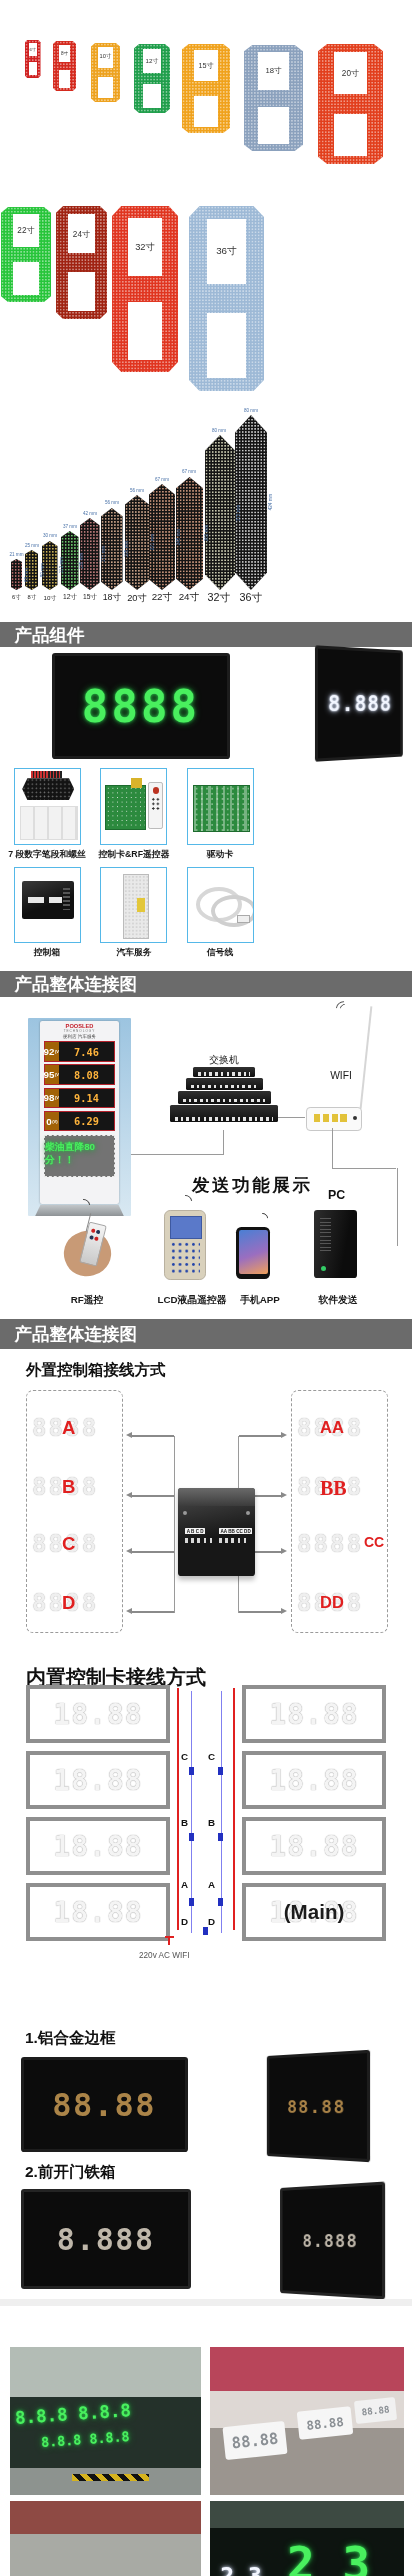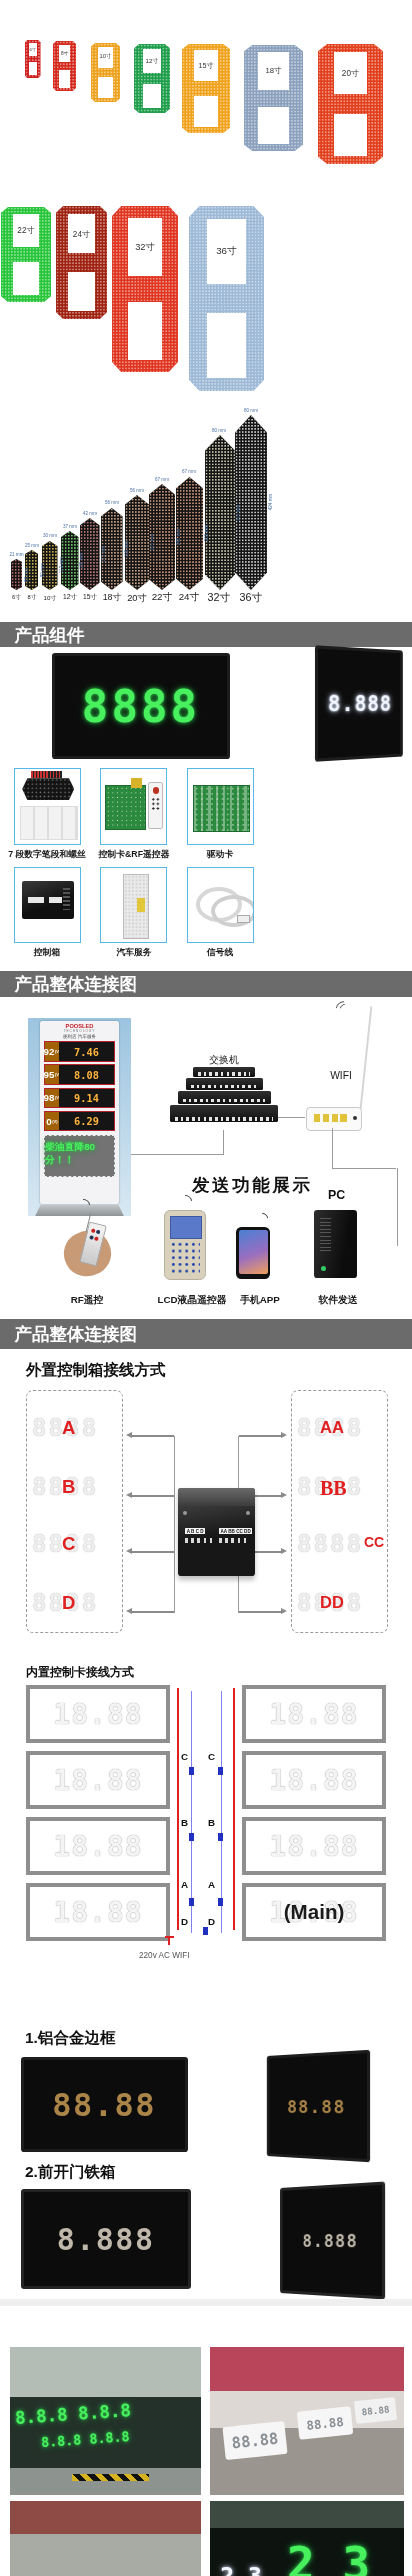--- a/index.html
+++ b/index.html
@@ -438,21 +438,21 @@
   <div class="ctrlbox" style="left:178px;top:1488px;width:77px;height:88px;">
     <div class="abs" style="left:0;top:0;width:77px;height:17.5px;background:linear-gradient(#6a6a6a,#3c3c3c);border-radius:3.1px 3.1px 0 0;"></div>
     <span class="chip" style="left:7.2px;top:40px;">A B C D</span>
     <span class="chip" style="left:41px;top:40px;">AA BB CC DD</span>
     <div class="abs" style="left:7.2px;top:50px;width:29px;height:5.2px;background:repeating-linear-gradient(90deg,#d8d8d8 0 2.6px,transparent 2.6px 6.2px);"></div>
     <div class="abs" style="left:41px;top:50px;width:29px;height:5.2px;background:repeating-linear-gradient(90deg,#d8d8d8 0 2.6px,transparent 2.6px 6.2px);"></div>
     <div class="abs" style="left:5.2px;top:23px;width:4.1px;height:4.1px;background:#999;border-radius:50%;"></div>
     <div class="abs" style="right:5.2px;top:23px;width:4.1px;height:4.1px;background:#999;border-radius:50%;"></div>
   </div>
 
-  <div class="subtt" style="left:26px;top:1664px;font-size:12px;">内置控制卡接线方式</div>
+  <div class="subtt" style="left:26px;top:1664px;font-size:20px;">内置控制卡接线方式</div>
 
   <div class="pnl" style="left:26px;top:1685px;width:144px;height:58px;">
       <span class="pnd">18.88</span>
     </div>
   <div class="pnl" style="left:242px;top:1685px;width:144px;height:58px;">
       <span class="pnd">18.88</span>
     </div>
   <div class="pnl" style="left:26px;top:1751px;width:144px;height:58px;">
       <span class="pnd">18.88</span>
     </div>

